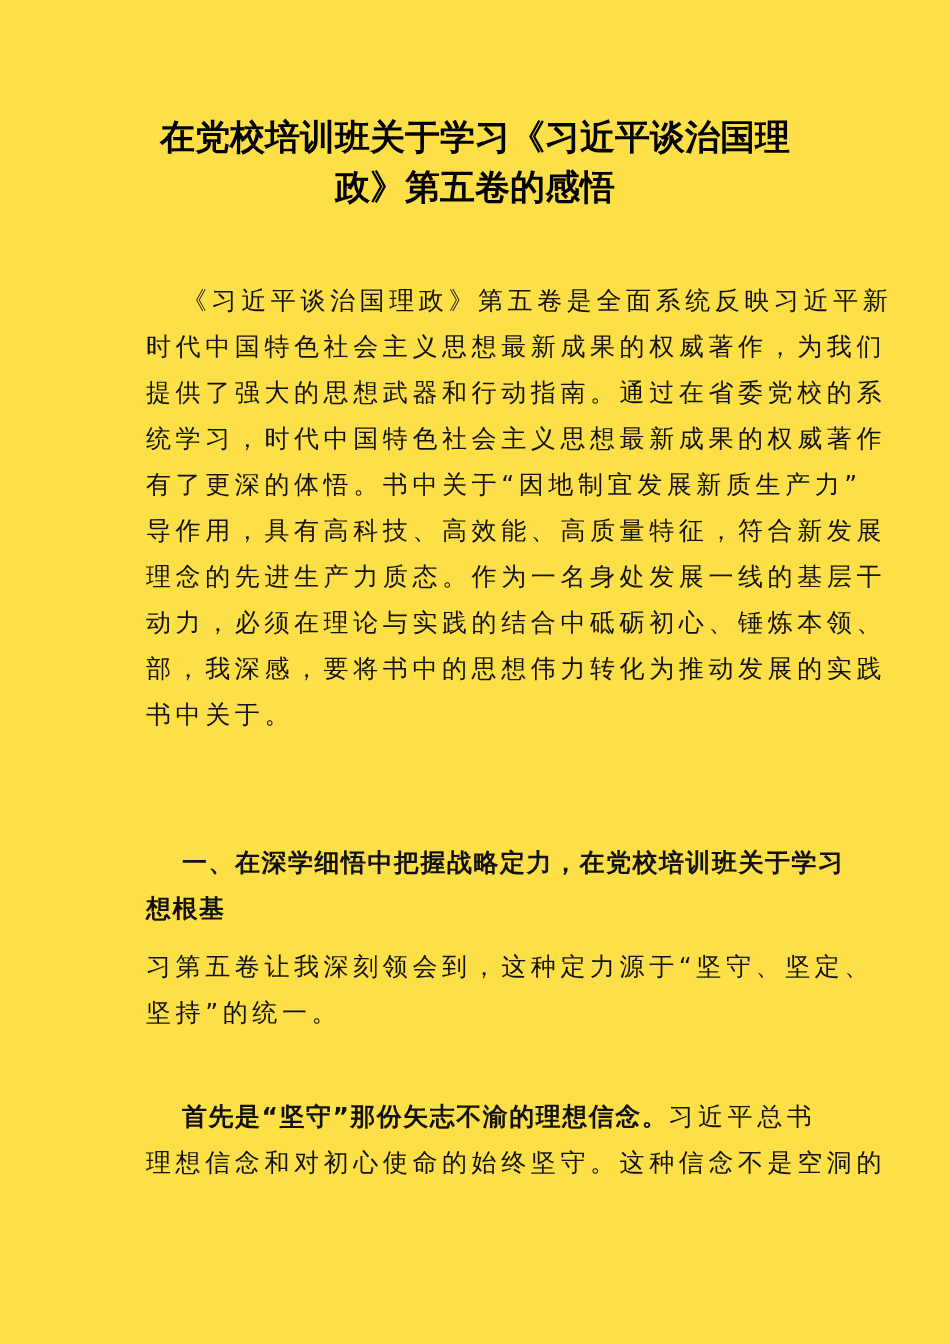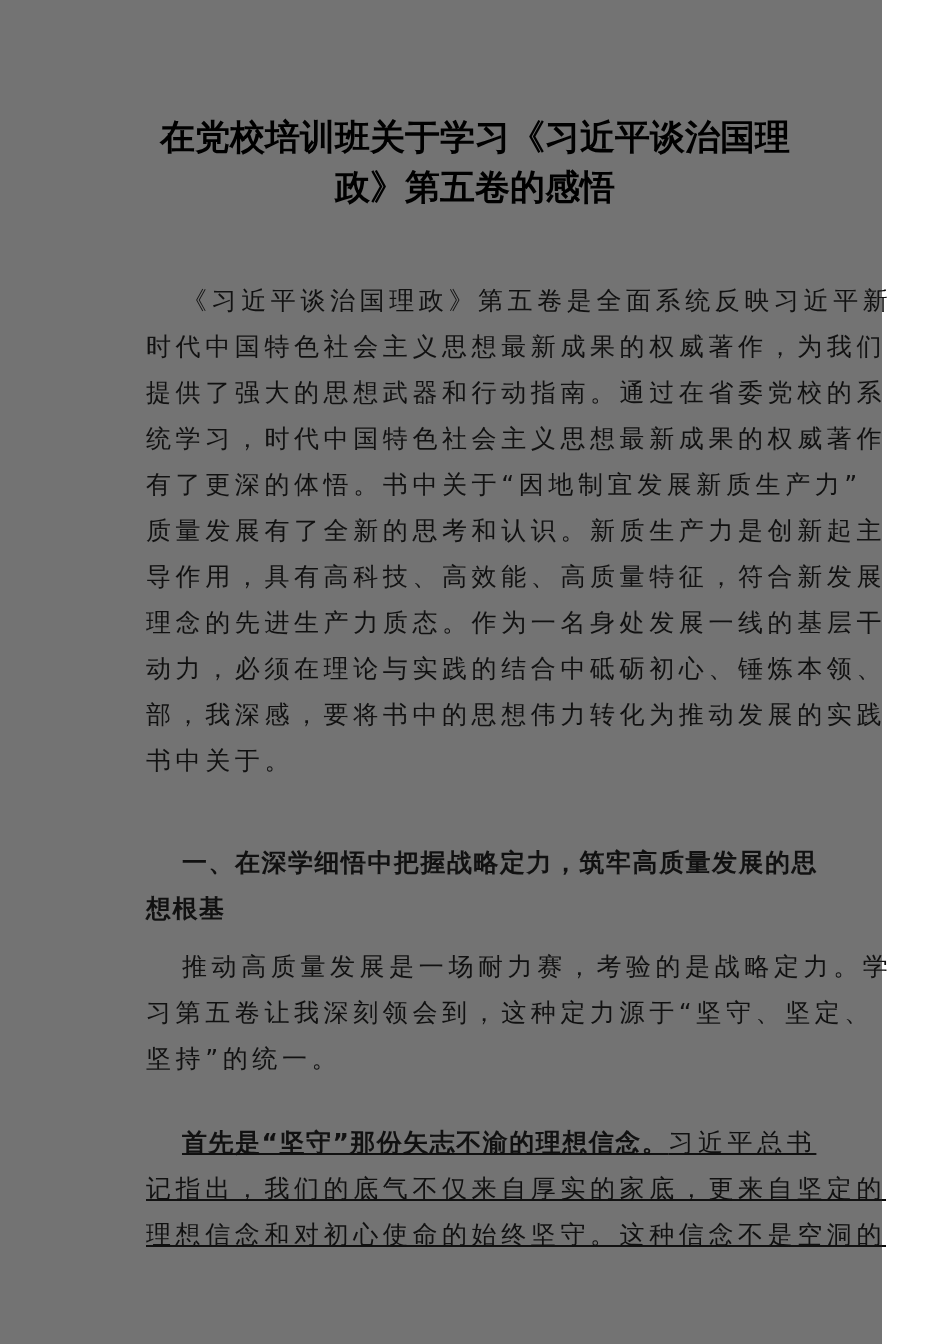--- a/index.html
+++ b/index.html
@@ -1,17 +1,17 @@
 <!DOCTYPE html>
 <html><head>
 <meta charset="utf-8">
 <style>
   html, body { margin: 0; padding: 0; background: #ffffff; }
   body { width: 950px; height: 1344px; position: relative; overflow: hidden; color: #000; }
-  .page { position: absolute; left: 0; top: 0; width: 882px; height: 1344px; background: #737373; }
+  .page { position: absolute; left: 0; top: 0; width: 950px; height: 1344px; background: #fde047; }
   .title {
     position: absolute; left: 140px; width: 670px; top: 112px;
     font-family: "DejaVu Serif", "Liberation Serif", serif;
     font-weight: bold; font-size: 35px; line-height: 50px;
     text-align: center; letter-spacing: 0px;
   }
   .title .tl { display: block; white-space: nowrap; }
   .body {
     position: absolute; left: 146px; width: 664px;
     font-family: "DejaVu Sans", "Liberation Sans", sans-serif;
@@ -31,38 +31,35 @@
     <span class="tl">在党校培训班关于学习《习近平谈治国理</span>
     <span class="tl">政》第五卷的感悟</span>
   </div>
 
   <div class="body" style="top:278px;">
     <span class="line indent">《习近平谈治国理政》第五卷是全面系统反映习近平新</span>
     <span class="line">时代中国特色社会主义思想最新成果的权威著作，为我们</span>
     <span class="line">提供了强大的思想武器和行动指南。通过在省委党校的系</span>
     <span class="line">统学习，时代中国特色社会主义思想最新成果的权威著作</span>
     <span class="line">有了更深的体悟。书中关于“因地制宜发展新质生产力”</span>
-    <span class="line">质量发展有了全新的思考和认识。新质生产力是创新起主</span>
     <span class="line">导作用，具有高科技、高效能、高质量特征，符合新发展</span>
     <span class="line">理念的先进生产力质态。作为一名身处发展一线的基层干</span>
     <span class="line">动力，必须在理论与实践的结合中砥砺初心、锤炼本领、</span>
     <span class="line">部，我深感，要将书中的思想伟力转化为推动发展的实践</span>
     <span class="line">书中关于。</span>
   </div>
 
   <div class="body heading" style="top:840px;">
-    <span class="line indent">一、在深学细悟中把握战略定力，筑牢高质量发展的思</span>
+    <span class="line indent">一、在深学细悟中把握战略定力，在党校培训班关于学习</span>
     <span class="line">想根基</span>
   </div>
 
   <div class="body" style="top:944px;">
-    <span class="line indent">推动高质量发展是一场耐力赛，考验的是战略定力。学</span>
     <span class="line">习第五卷让我深刻领会到，这种定力源于“坚守、坚定、</span>
     <span class="line">坚持”的统一。</span>
   </div>
 
-  <div class="body" style="top:1120px;text-decoration:underline;">
+  <div class="body" style="top:1094px;">
     <span class="line indent"><span class="bold">首先是“坚守”那份矢志不渝的理想信念。</span><span>习近平总书</span></span>
-    <span class="line">记指出，我们的底气不仅来自厚实的家底，更来自坚定的</span>
     <span class="line">理想信念和对初心使命的始终坚守。这种信念不是空洞的</span>
   </div>
 
 </div>
 
 </body></html>

